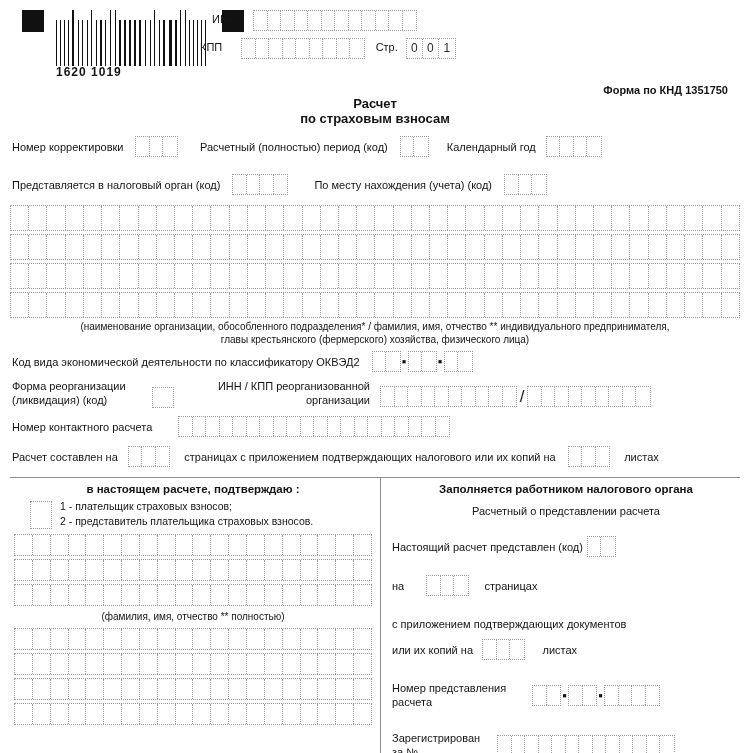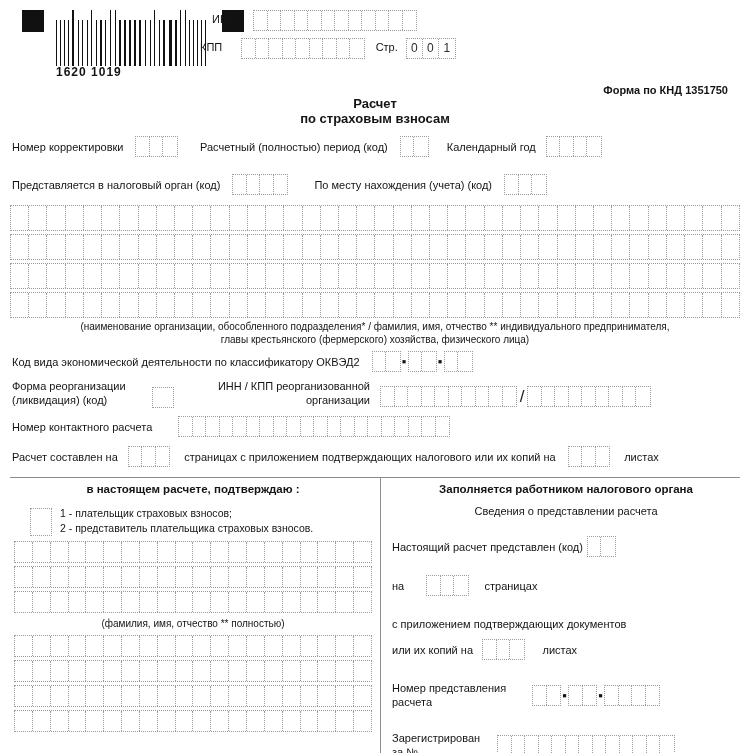--- a/index.html
+++ b/index.html
@@ -503,21 +503,21 @@
     <span class="lbl" style="margin-left:14px;">листах</span>
   </div>
 
   <div class="abs hr" style="left:10px;right:10px;top:477px;"></div>
   <div class="abs vr" style="left:380px;top:477px;height:276px;"></div>
 
   <div class="abs" style="left:14px;top:482px;width:358px;">
     <div class="panel-title">
       <div>в настоящем расчете, подтверждаю :</div>
     </div>
-    <div style="display:flex;align-items:center;margin-top:10px;">
+    <div style="display:flex;align-items:center;margin-top:3px;">
       <span class="cells" id="confirm-code" style="margin-left:16px;margin-top:1px;">
           <span class="c" style="width: 20px; height: 26px; line-height: 26px;"></span>
         </span>
       <span style="margin-left:8px;line-height:15px;" class="small">
         <span style="display:block;">1 - плательщик страховых взносов;</span>
         <span style="display:block;">2 - представитель плательщика страховых взносов.</span>
       </span>
     </div>
 
     <div style="margin-top:5px;">
@@ -678,21 +678,21 @@
           <span class="c"></span>
           <span class="c"></span>
           <span class="c"></span>
           <span class="c"></span>
         </div>
     </div>
   </div>
 
   <div class="abs" style="left:392px;top:482px;width:348px;">
     <div class="panel-title">Заполняется работником налогового органа</div>
-    <div class="panel-sub" style="margin-top:9px;">Сведения о представлении расчета</div>
+    <div class="panel-sub" style="margin-top:9px;">Расчетный о представлении расчета</div>
 
     <div style="display:flex;align-items:center;margin-top:19px;">
       <span class="lbl">Настоящий расчет представлен  (код)</span>
       <span class="cells" id="submitted-code" style="margin-left:4px;">
           <span class="c" style="width: 13.5px; height: 19px; line-height: 19px;"></span>
           <span class="c" style="width: 13.5px; height: 19px; line-height: 19px;"></span>
         </span>
     </div>
 
     <div style="display:flex;align-items:center;margin-top:18px;">

